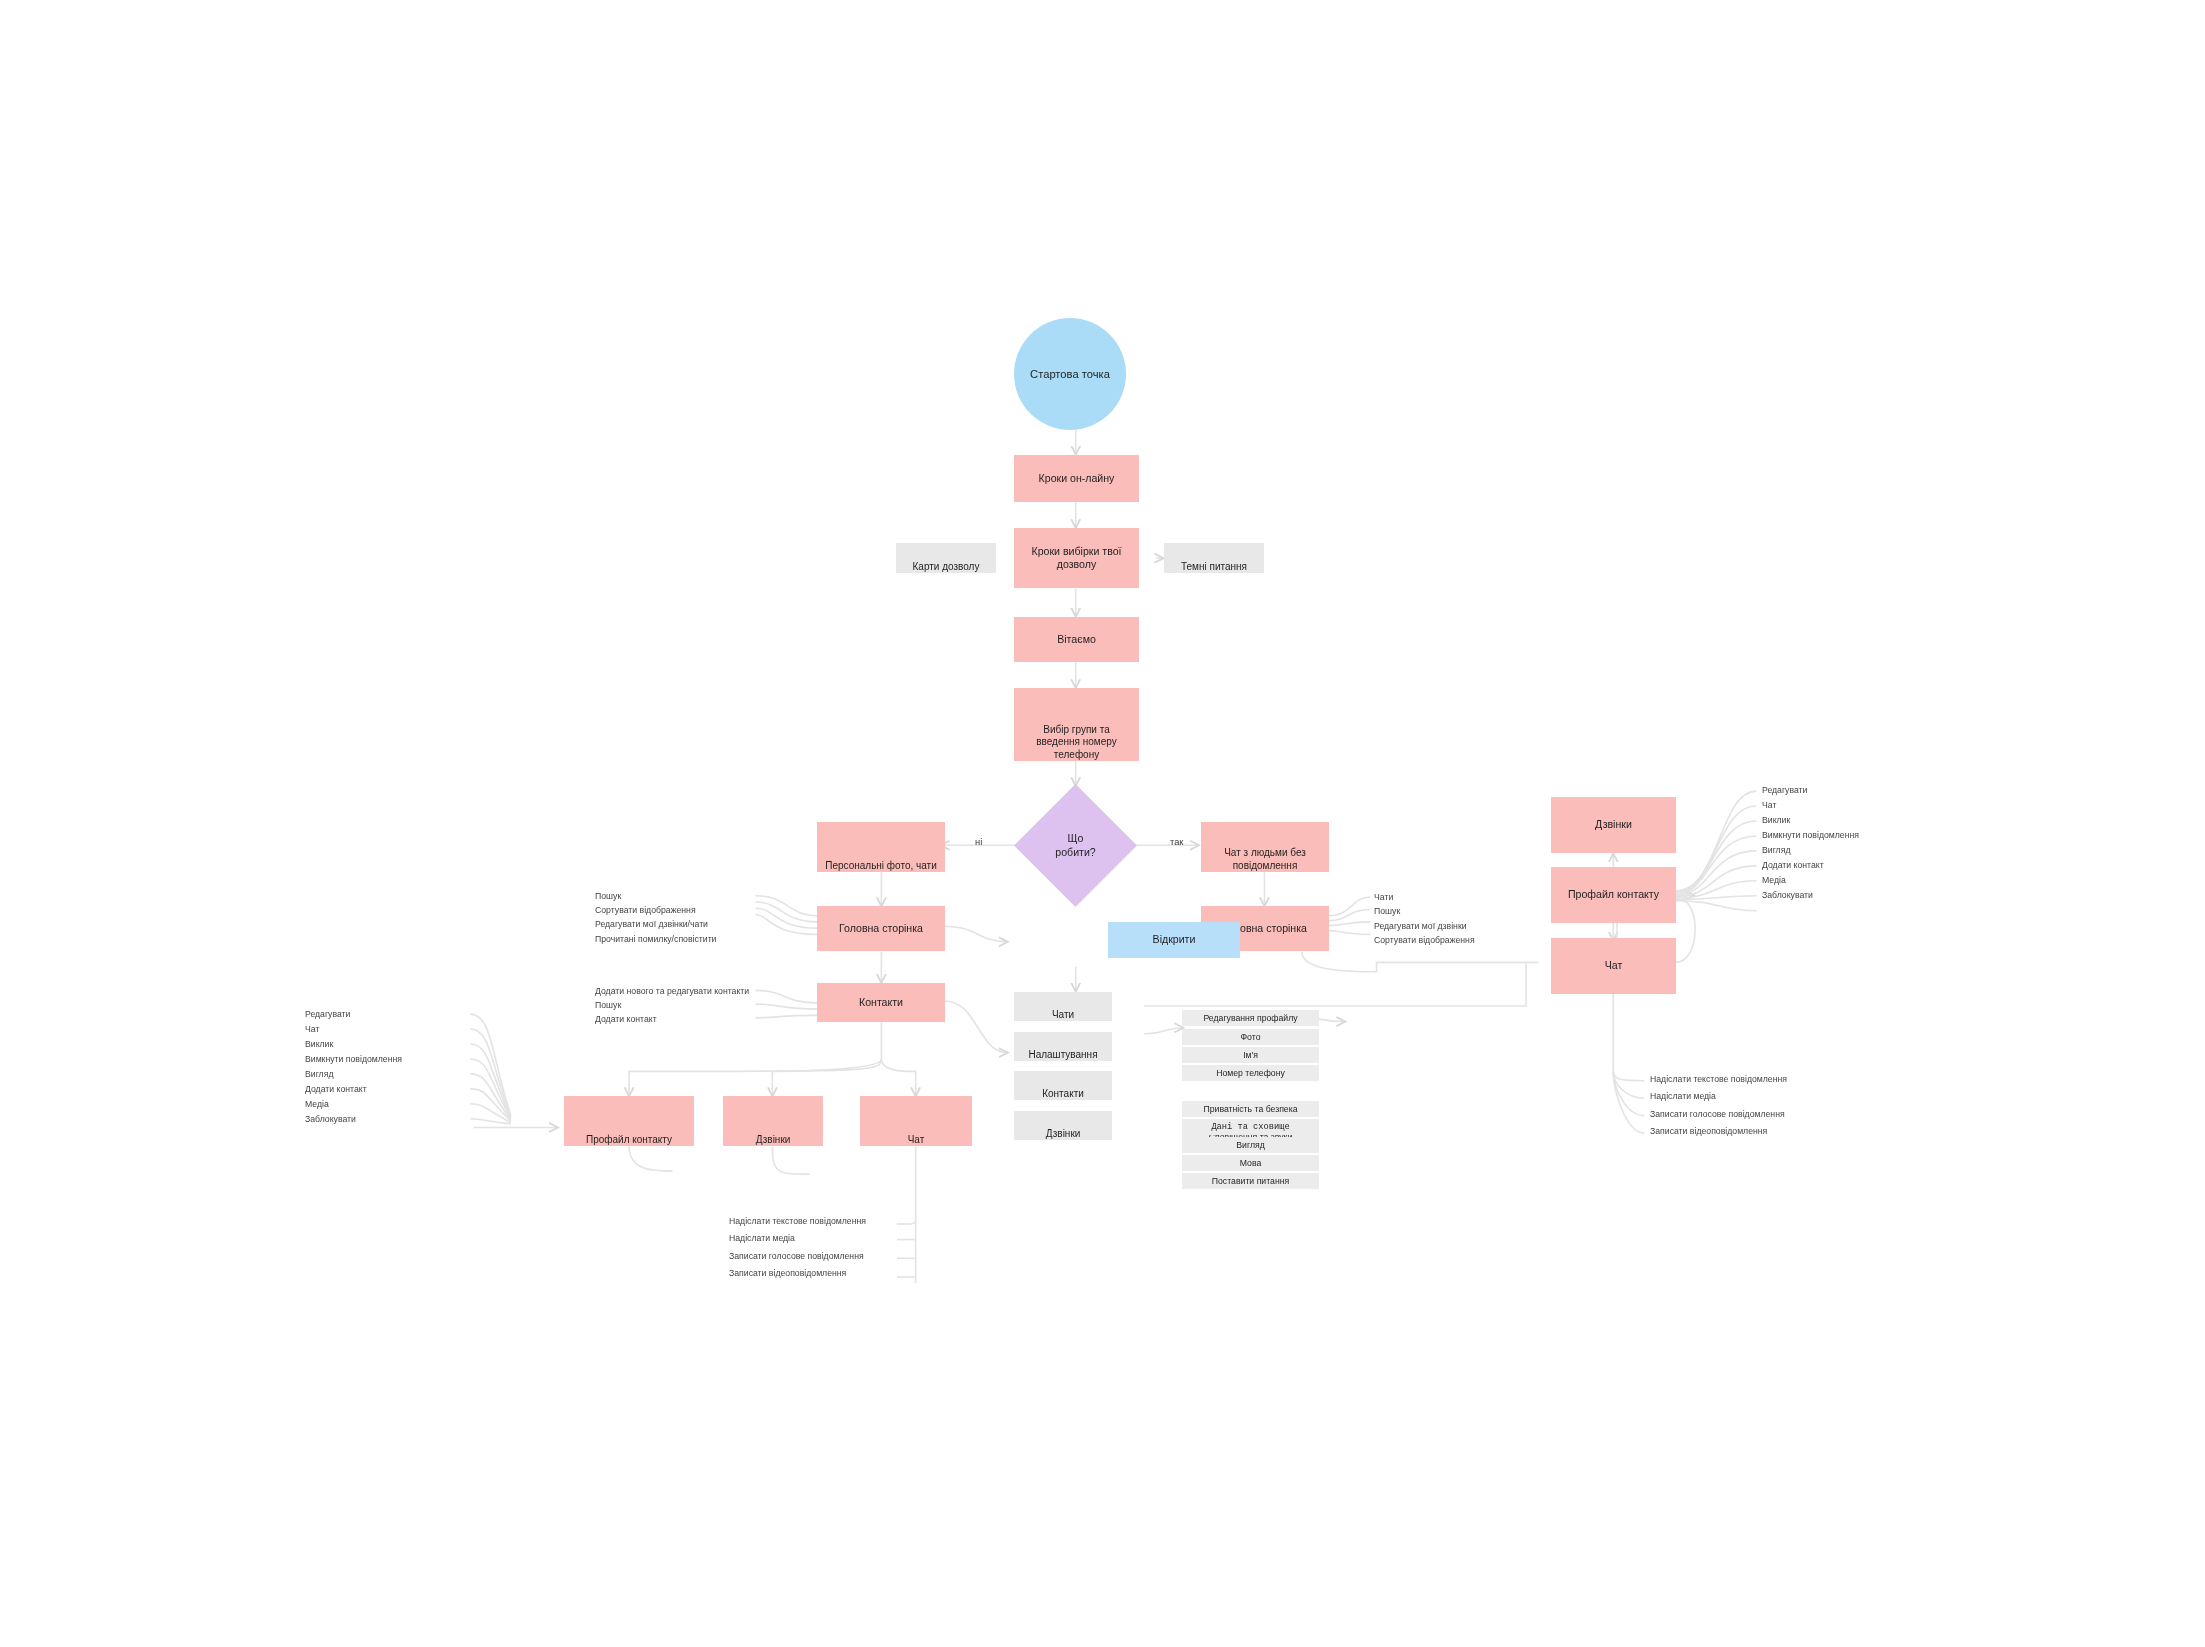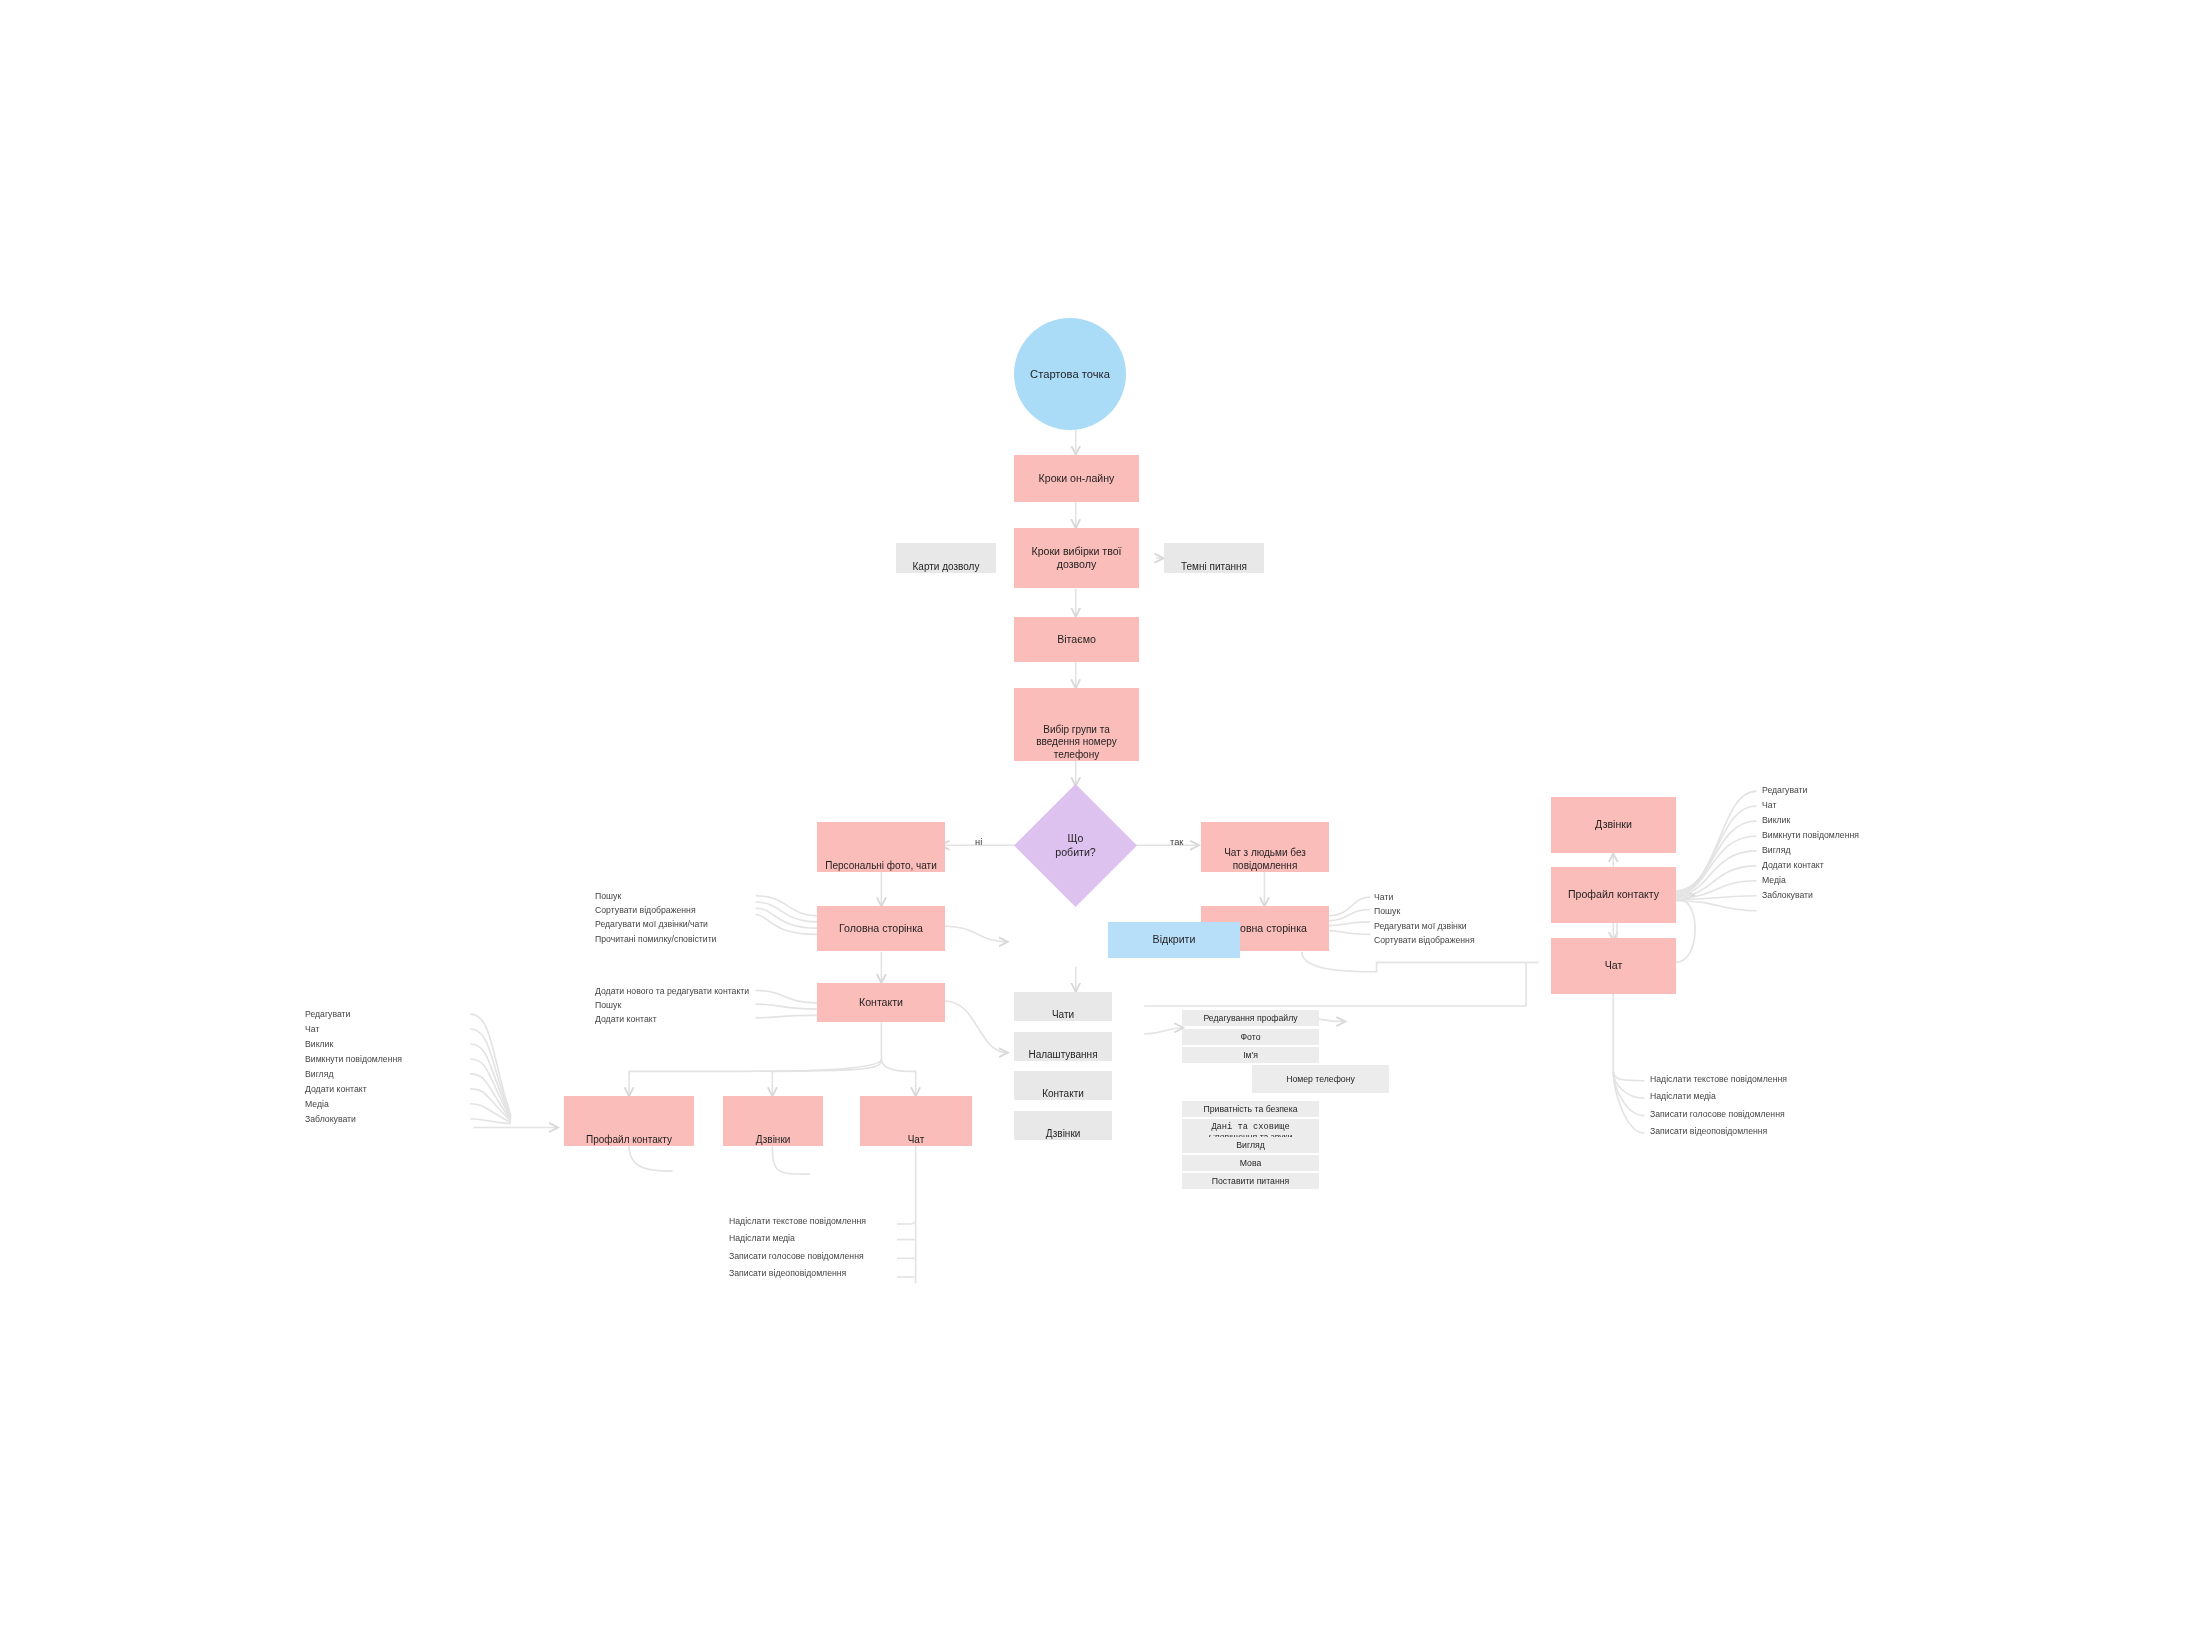--- a/index.html
+++ b/index.html
@@ -239,21 +239,21 @@
   <div id="settings-stack">
       <div class="node greyline t14" style="left: 1182px; top: 1010px; width: 137px; height: 16px;">
         <span>Редагування профайлу</span>
       </div>
       <div class="node greyline t14" style="left: 1182px; top: 1029px; width: 137px; height: 16px;">
         <span>Фото</span>
       </div>
       <div class="node greyline t14" style="left: 1182px; top: 1047px; width: 137px; height: 16px;">
         <span>Ім'я</span>
       </div>
-      <div class="node greyline t14" style="left: 1252px; top: 1065px; width: 137px; height: 28px; align-items: center;">
+      <div class="node greyline t14" style="left: 1182px; top: 1065px; width: 137px; height: 16px; align-items: center;">
         <span>Номер телефону</span>
       </div>
       <div class="node greyline t14" style="left: 1182px; top: 1083px; width: 137px; height: 16px; margin-top: 46px;">
         <span>Сповіщення та звуки</span>
       </div>
       <div class="node greyline t14" style="left: 1182px; top: 1101px; width: 137px; height: 16px;">
         <span>Приватність та безпека</span>
       </div>
       <div class="node greyline t14" style="left: 1182px; top: 1119px; width: 137px; height: 16px; font-family: Liberation Mono, monospace;">
         <span>Дані та сховище</span>

